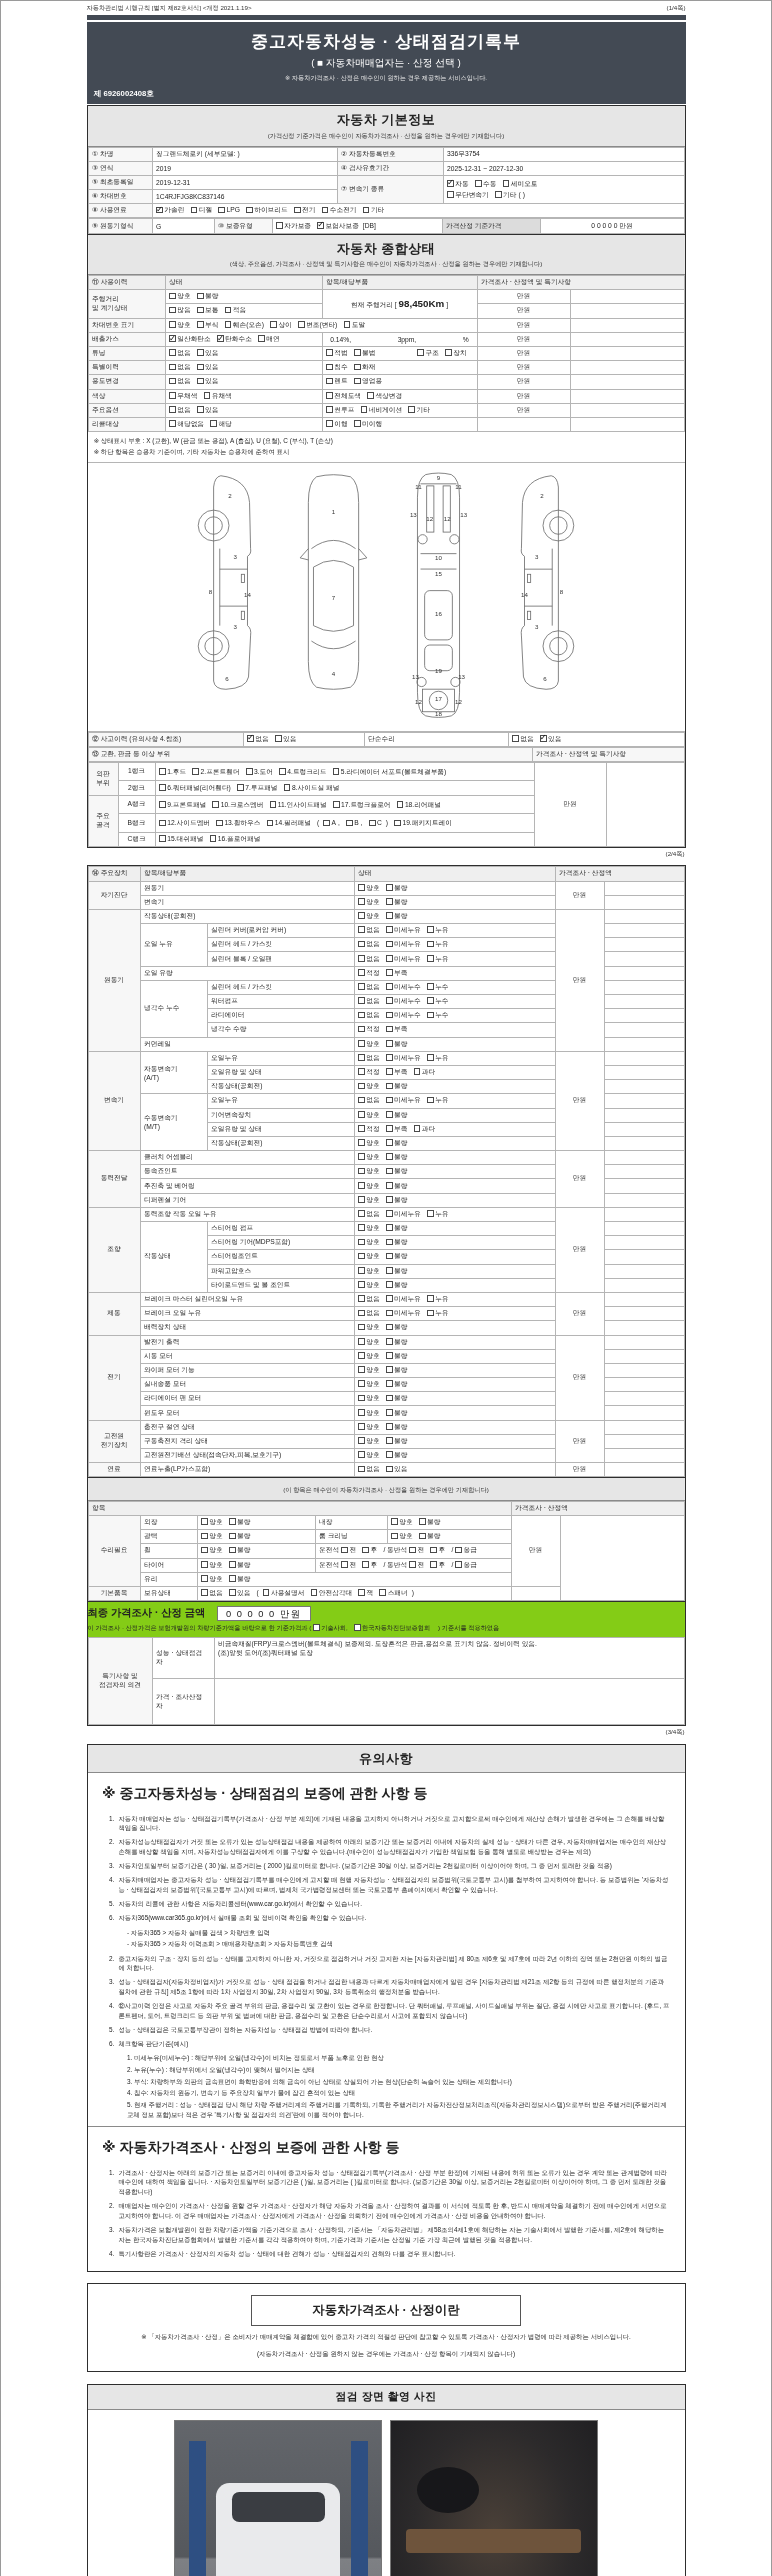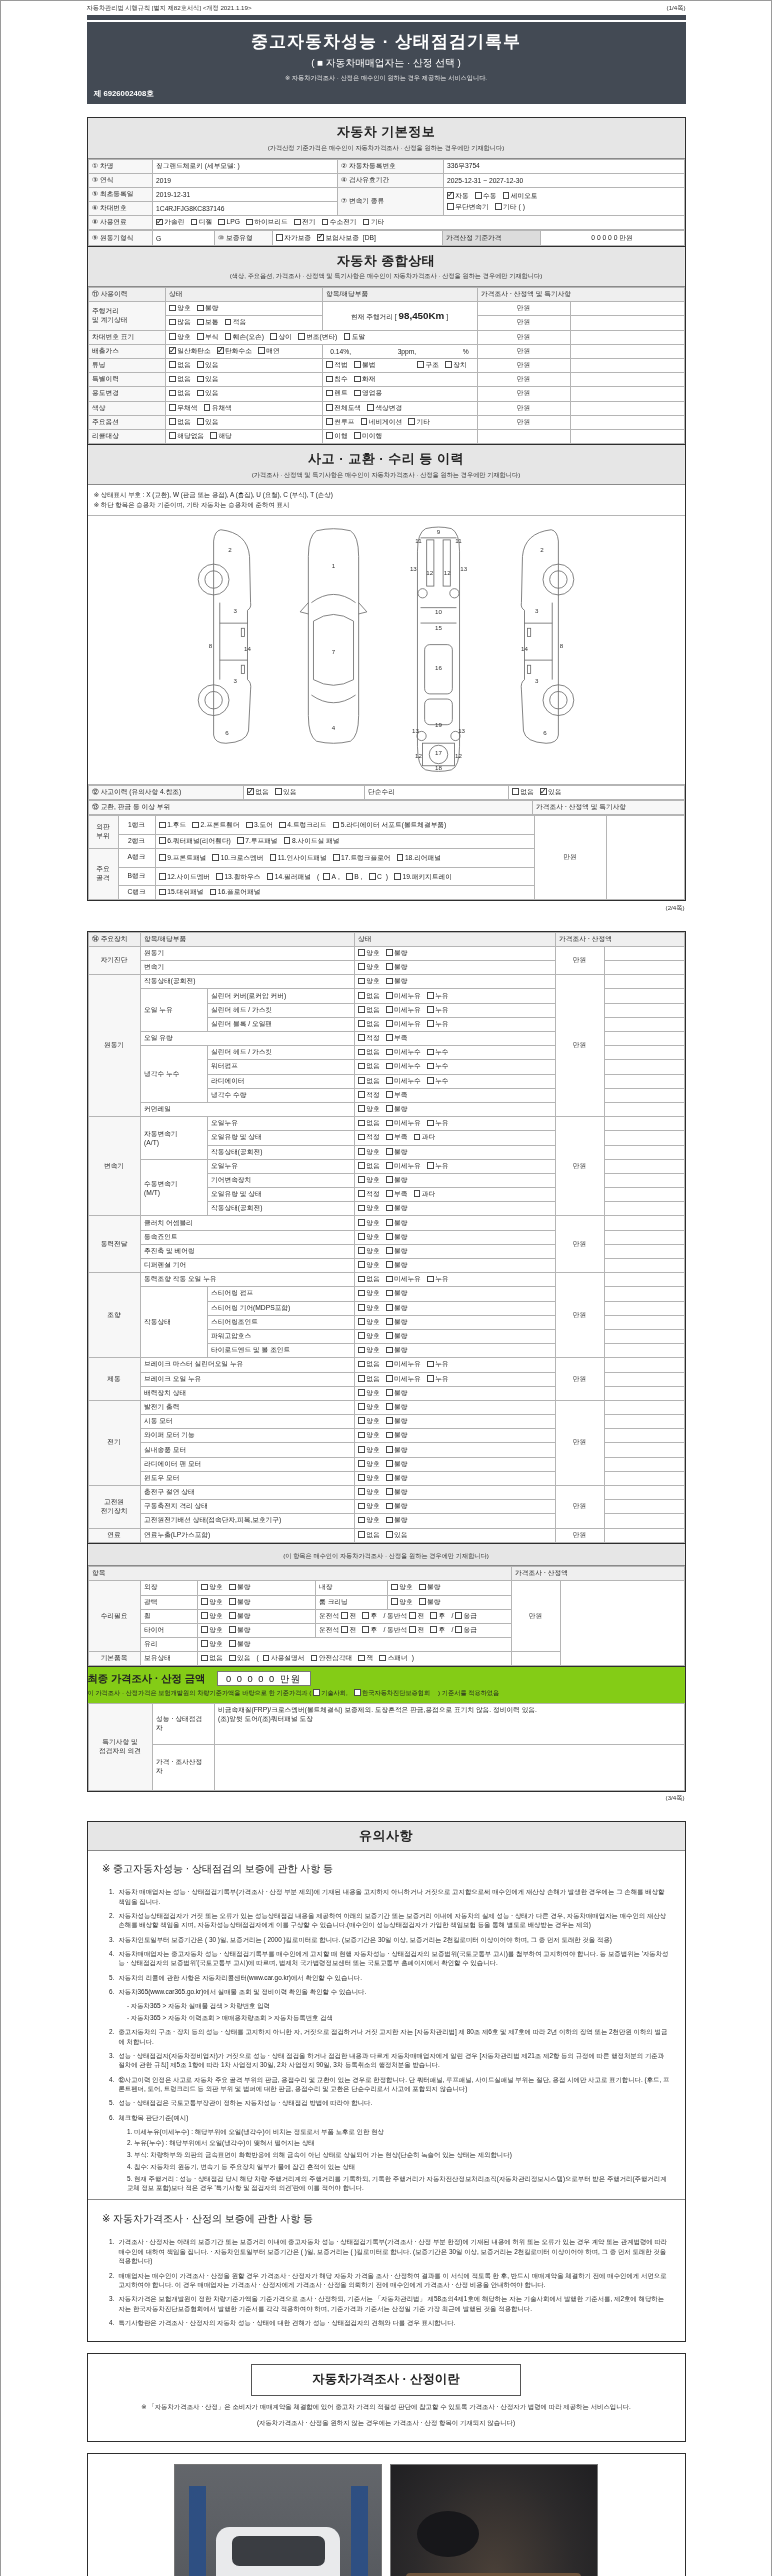--- a/index.html
+++ b/index.html
@@ -10,21 +10,21 @@
   
   .dark-top{height:4.6px;background:#434a54;}
   .dark-gap{height:2.6px;background:#fff;}
   .dark-main{background:#434a54;color:#fff;text-align:center;padding:7.2px 0 0 0;}
   .dark-main .t1{font-size:17px;font-weight:bold;letter-spacing:1px;}
   .dark-main .t2{font-size:9.8px;margin-top:4.6px;}
   .dark-main .t3{font-size:6.2px;margin-top:3.6px;color:#e8e8e8;}
   .docno{background:#434a54;color:#fff;text-align:left;font-size:7.7px;font-weight:bold;padding:6.2px 0 5.2px 7.2px;}
   
   .box{border:1px solid #2e2e2e;border-top:none;background:#fff;}
-  .box.first{border-top:1px solid #2e2e2e;margin-top:13px;}
+  .box.first{border-top:1px solid #2e2e2e;margin-top:1px;}
   .sechead{background:#e6e6e6;text-align:center;padding:5.2px 0 4.6px 0;border-bottom:0.5px solid #8a8a8a;}
   .sechead .st{font-size:13px;font-weight:bold;letter-spacing:0.5px;}
   .sechead .sn{font-size:6.2px;margin-top:2.6px;color:#333;}
   table{border-collapse:collapse;width:100%;table-layout:fixed;}
   td,th{border:0.5px solid #b5b5b5;font-size:6.7px;padding:2.1px 3.6px;vertical-align:middle;overflow:hidden;}
   th{background:#efefef;font-weight:normal;text-align:left;}
   .lab{background:#f7f7f7;}
   .ctr{text-align:center;}
   .price{text-align:center;color:#333;}
   .cb{display:inline-block;width:6.7px;height:6.7px;border:0.8px solid #4a4a4a;vertical-align:-1px;margin-right:1.5px;position:relative;background:#fff;box-sizing:border-box;}
@@ -40,21 +40,21 @@
   .dnum{font-size:12px;fill:#333;}
   
   .big{font-size:9.8px;font-weight:bold;}
   
   .finalbox{background:#84cc16;border-top:1px solid #2e2e2e;padding:4.1px 0 4.6px 0;text-align:left;}
   .finalbox .fl{font-size:10.3px;font-weight:bold;margin-right:9.3px;}
   .finalbox .fv{font-size:9.3px;border:0.5px solid #777;background:#fff;padding:1.5px 8.2px;letter-spacing:1.5px;}
   .finalbox .fn{font-size:6.2px;margin-top:3.6px;}
   
   .notice-body{padding:5.2px 13.4px 8.2px 13.4px;}
-  .nsec-title{font-size:10px;font-weight:normal;padding:6.2px 1px;}
+  .nsec-title{font-size:14px;font-weight:bold;padding:6.2px 1px;}
   .nitem{display:flex;font-size:6.4px;line-height:1.5;margin:4.6px 0;}
   .nitem .nn{width:13.4px;flex:none;text-align:right;margin-right:4.1px;}
   .nitem .nt{flex:1;}
   .nsub{font-size:6.4px;line-height:1.5;margin:2.1px 0 0 8.2px;}
   .nsplit{border-top:0.5px solid #8a8a8a;margin:6.2px -13.4px;}
   
   .pibox{border:1px solid #2e2e2e;margin-top:11.3px;padding:10.3px 0 12.4px 0;}
   .pititle{width:268px;margin:0 auto;border:0.5px solid #555;text-align:center;font-size:12.4px;font-weight:bold;padding:6.2px 0;}
   .piline{text-align:center;font-size:6.4px;margin-top:6.2px;line-height:1.6;padding:0 20.6px;}
   
@@ -256,24 +256,20 @@
         <tr>
           <td class="lab">리콜대상</td>
           <td><span class="cb"></span><span class="cl">해당없음</span><span class="cb"></span><span class="cl">해당</span></td>
           <td><span class="cb"></span><span class="cl">이행</span><span class="cb"></span><span class="cl">미이행</span></td>
           <td class="price"></td>
           <td></td>
         </tr>
       </tbody>
         </table>
 
-      <div class="sechead" style="border-top:1px solid #2e2e2e">
-        <div class="st">사고 · 교환 · 수리 등 이력</div>
-        <div class="sn">(가격조사 · 산정액 및 특기사항은 매수인이 자동차가격조사 · 산정을 원하는 경우에만 기재합니다)</div>
-      </div>
       <div class="legend">
         <div>※ 상태표시 부호 : X (교환), W (판금 또는 용접), A (흠집), U (요철), C (부식), T (손상)</div>
         <div>※ 하단 항목은 승용차 기준이며, 기타 자동차는 승용차에 준하여 표시</div>
       </div>
       <div class="diagrams">
         <svg id="svg-side-left" width="77" height="222" viewBox="0 0 150 430">
           <path class="dstroke" d="M60 8 Q112 14 116 60 L118 150 Q120 160 112 165 L112 300 Q120 305 118 320 L114 400 Q110 422 70 424 Q48 424 46 408 L46 30 Q48 10 60 8 Z"></path>
           <circle class="dstroke" cx="46" cy="105" r="30"></circle>
             <circle class="dstroke" cx="46" cy="105" r="17"></circle>
           <circle class="dstroke" cx="46" cy="340" r="30"></circle>
@@ -854,20 +850,23 @@
       </div>
     </div>
 
     <div class="pibox">
       <div class="pititle">자동차가격조사 · 산정이란</div>
       <div class="piline">※ 「자동차가격조사 · 산정」은 소비자가 매매계약을 체결함에 있어 중고차 가격의 적절성 판단에 참고할 수 있도록 가격조사 · 산정자가 법령에 따라 제공하는 서비스입니다.</div>
       <div class="piline">(자동차가격조사 · 산정을 원하지 않는 경우에는 가격조사 · 산정 항목이 기재되지 않습니다)</div>
     </div>
 
     <div class="box first" style="margin-top:11.3px">
+      <div class="sechead">
+        <div class="st" style="font-size:10.8px">점검 장면 촬영 사진</div>
+      </div>
       <div class="photo-row">
         <div class="photo photo1">
           <div class="post l"></div>
           <div class="post r"></div>
           <div class="carbody"></div>
           <div class="glass"></div>
 
         </div>
         <div class="photo photo2">
           <div class="shadow1"></div>

